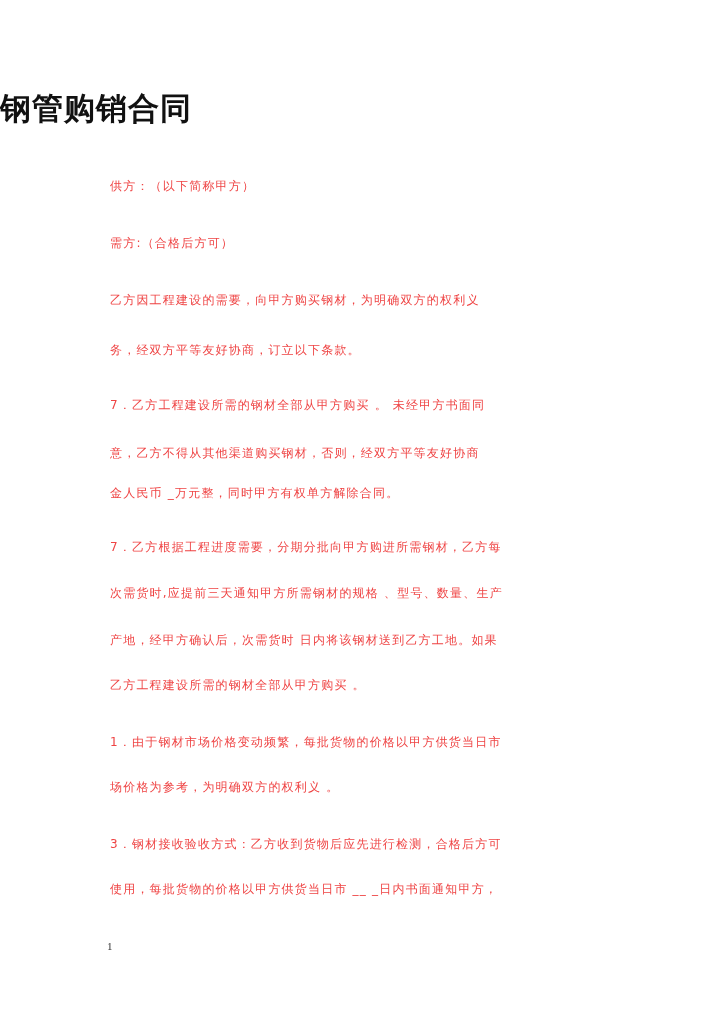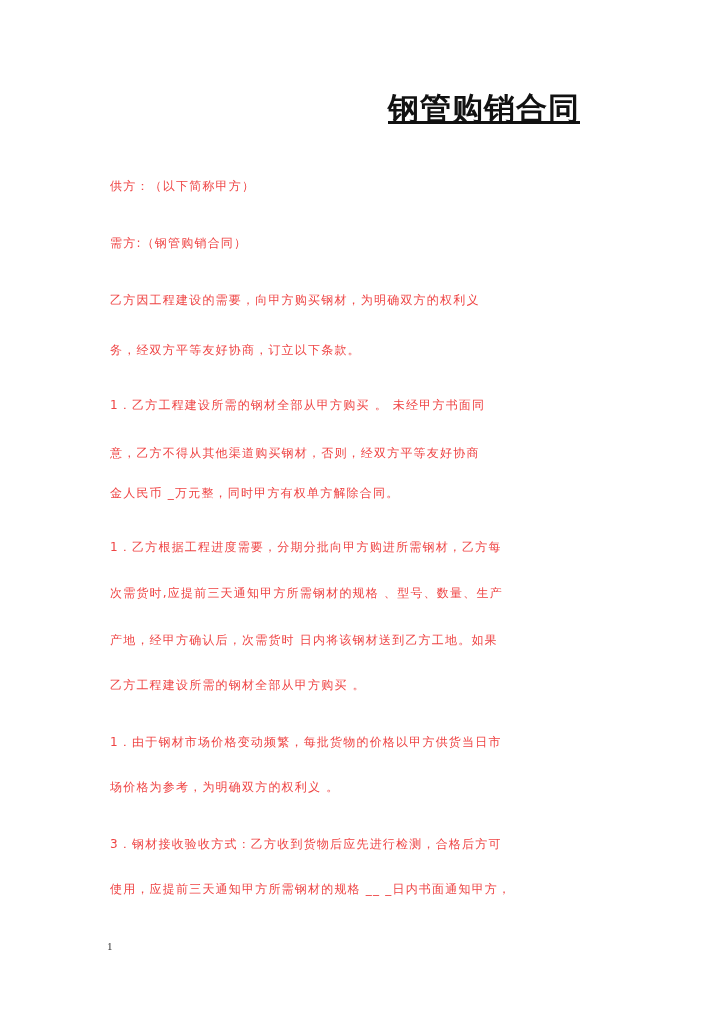--- a/index.html
+++ b/index.html
@@ -1,45 +1,45 @@
 <!DOCTYPE html>
 <html><head>
 <meta charset="utf-8">
 <style>
   html, body { margin: 0; padding: 0; background: #ffffff; }
   body { width: 720px; height: 1017px; position: relative; overflow: hidden;
          font-family: "DejaVu Sans", "Liberation Sans", sans-serif; color: #1a1a1a; }
-  .title { position: absolute; top: 88px; left: 0; width: 580px; text-align: right;
-           font-size: 31px; font-weight: bold; letter-spacing: 1px; color: #111; text-decoration: underline; }
+  .title { position: absolute; top: 88px; left: 0; width: 580px; text-align: left;
+           font-size: 31px; font-weight: bold; letter-spacing: 1px; color: #111; }
   .line { position: absolute; left: 110px; font-size: 12px; line-height: 24px;
           white-space: pre; letter-spacing: 1.2px; color: #ef4444; }
   .pagenum { position: absolute; left: 107px; top: 940px; font-size: 11px;
              font-family: "Liberation Serif", serif; color: #333; }
 </style>
 </head>
 <body>
 
 <div>
   <div class="title">钢管购销合同</div>
 
   <div class="line" style="top:174px">供方：（以下简称甲方）</div>
-  <div class="line" style="top:231px">需方:（钢管购销合同）</div>
+  <div class="line" style="top:231px">需方:（合格后方可）</div>
 
   <div class="line" style="top:288px">乙方因工程建设的需要，向甲方购买钢材，为明确双方的权利义</div>
   <div class="line" style="top:338px">务，经双方平等友好协商，订立以下条款。</div>
 
-  <div class="line" style="top:393px">1．乙方工程建设所需的钢材全部从甲方购买 。 未经甲方书面同</div>
+  <div class="line" style="top:393px">7．乙方工程建设所需的钢材全部从甲方购买 。 未经甲方书面同</div>
   <div class="line" style="top:441px">意，乙方不得从其他渠道购买钢材，否则，经双方平等友好协商</div>
   <div class="line" style="top:481px">金人民币 _万元整，同时甲方有权单方解除合同。</div>
 
-  <div class="line" style="top:535px">1．乙方根据工程进度需要，分期分批向甲方购进所需钢材，乙方每</div>
+  <div class="line" style="top:535px">7．乙方根据工程进度需要，分期分批向甲方购进所需钢材，乙方每</div>
   <div class="line" style="top:581px">次需货时,应提前三天通知甲方所需钢材的规格 、型号、数量、生产</div>
   <div class="line" style="top:628px">产地，经甲方确认后，次需货时 日内将该钢材送到乙方工地。如果</div>
   <div class="line" style="top:673px">乙方工程建设所需的钢材全部从甲方购买 。</div>
 
   <div class="line" style="top:730px">1．由于钢材市场价格变动频繁，每批货物的价格以甲方供货当日市</div>
   <div class="line" style="top:775px">场价格为参考，为明确双方的权利义 。</div>
 
   <div class="line" style="top:832px">3．钢材接收验收方式：乙方收到货物后应先进行检测，合格后方可</div>
-  <div class="line" style="top:877px">使用，应提前三天通知甲方所需钢材的规格 __ _日内书面通知甲方，</div>
+  <div class="line" style="top:877px">使用，每批货物的价格以甲方供货当日市 __ _日内书面通知甲方，</div>
 
   <div class="pagenum">1</div>
 </div>
 
 </body></html>

